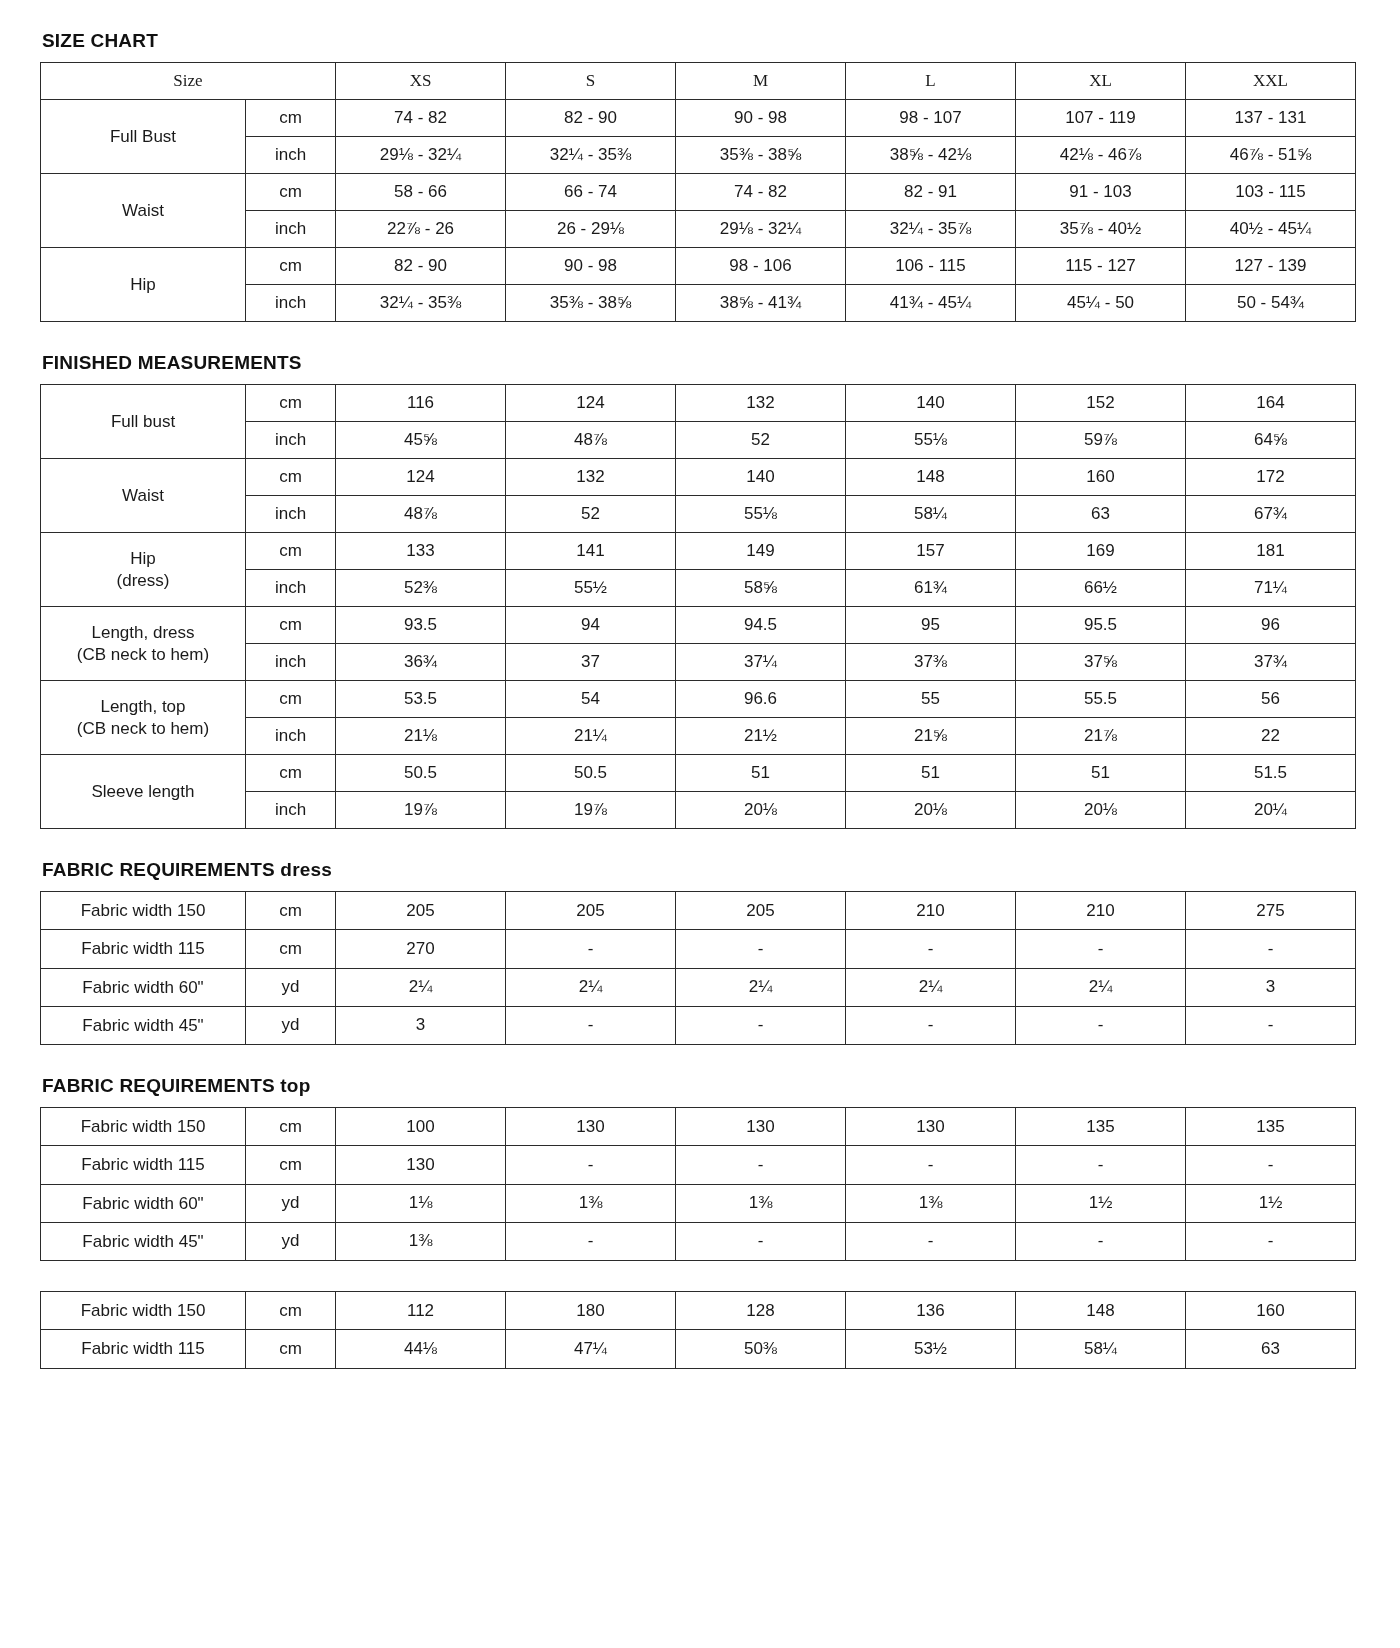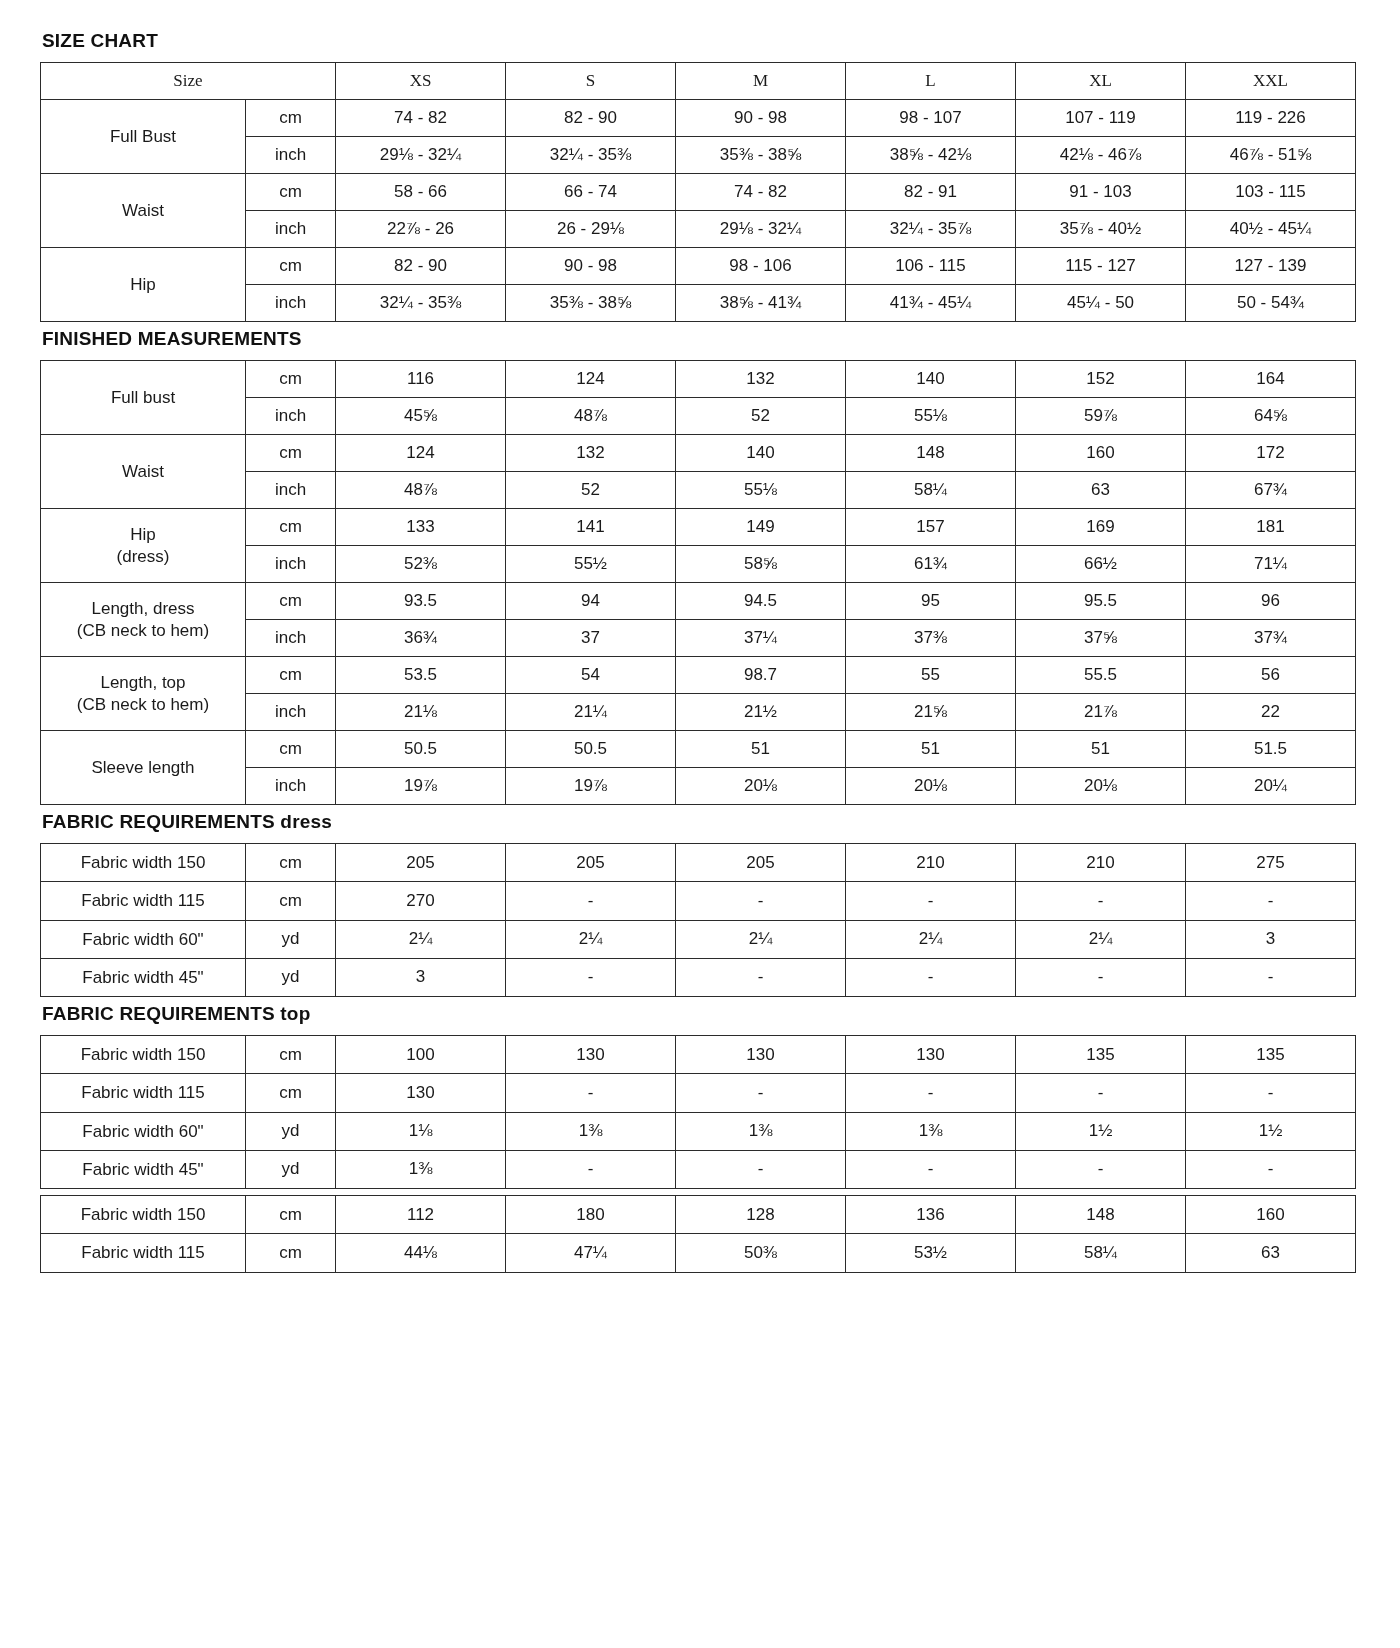--- a/index.html
+++ b/index.html
@@ -20,21 +20,21 @@
     width: 1271px;
   }
   .section-title {
     font-size: 19px;
     font-weight: bold;
     letter-spacing: 0.2px;
     margin: 0 0 10px 2px;
     color: #111;
   }
   .section + .section {
-    margin-top: 6px;
+    margin-top: 30px;
   }
   table.grid {
     border-collapse: collapse;
     width: 100%;
     table-layout: fixed;
   }
   table.grid td, table.grid th {
     border: 1px solid #2b2b2b;
     text-align: center;
     vertical-align: middle;
@@ -99,21 +99,21 @@
         </tr>
 
         <tr>
           <td class="label-cell" rowspan="2">Full Bust</td>
           <td class="unit-cell">cm</td>
           <td>74 - 82</td>
           <td>82 - 90</td>
           <td>90 - 98</td>
           <td>98 - 107</td>
           <td>107 - 119</td>
-          <td>119 - 226</td>
+          <td>137 - 131</td>
         </tr>
         <tr>
           <td class="unit-cell">inch</td>
           <td>29⅛ - 32¼</td>
           <td>32¼ - 35⅜</td>
           <td>35⅜ - 38⅝</td>
           <td>38⅝ - 42⅛</td>
           <td>42⅛ - 46⅞</td>
           <td>46⅞ - 51⅝</td>
         </tr>
@@ -263,21 +263,21 @@
         </tr>
 
         <tr>
           <td class="label-cell" rowspan="2">
             <span class="sub">Length, top</span>
             <span class="sub">(CB neck to hem)</span>
           </td>
           <td class="unit-cell">cm</td>
           <td>53.5</td>
           <td>54</td>
-          <td>98.7</td>
+          <td>96.6</td>
           <td>55</td>
           <td>55.5</td>
           <td>56</td>
         </tr>
         <tr>
           <td class="unit-cell">inch</td>
           <td>21⅛</td>
           <td>21¼</td>
           <td>21½</td>
           <td>21⅝</td>

